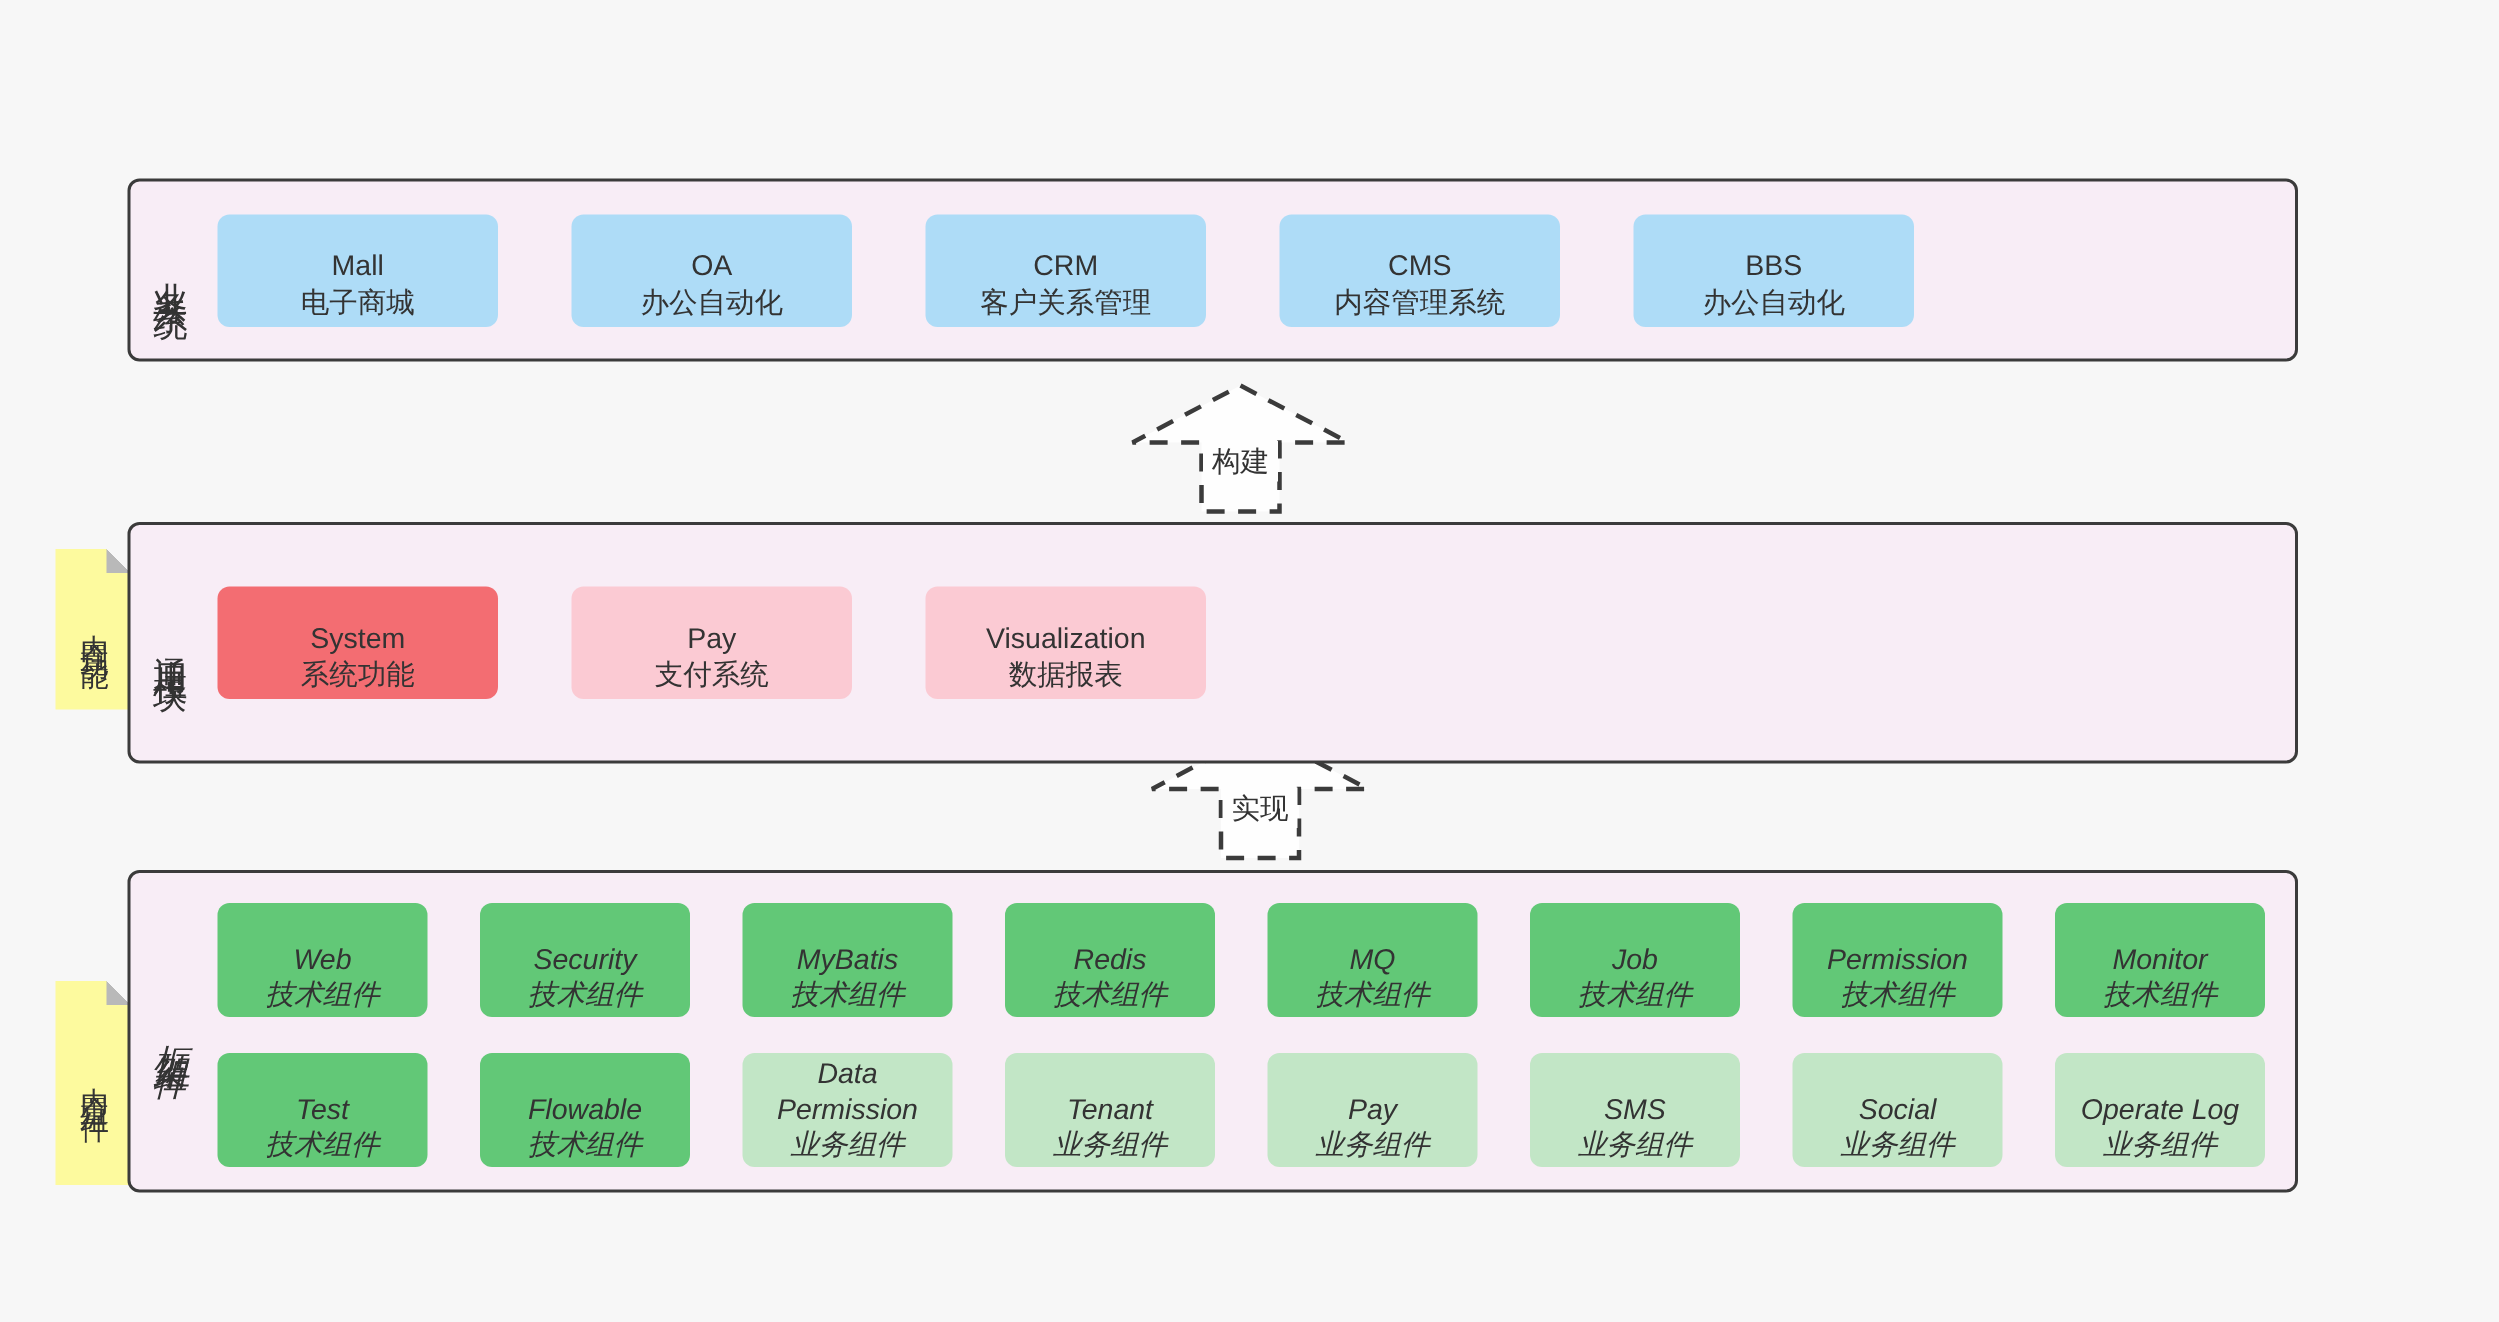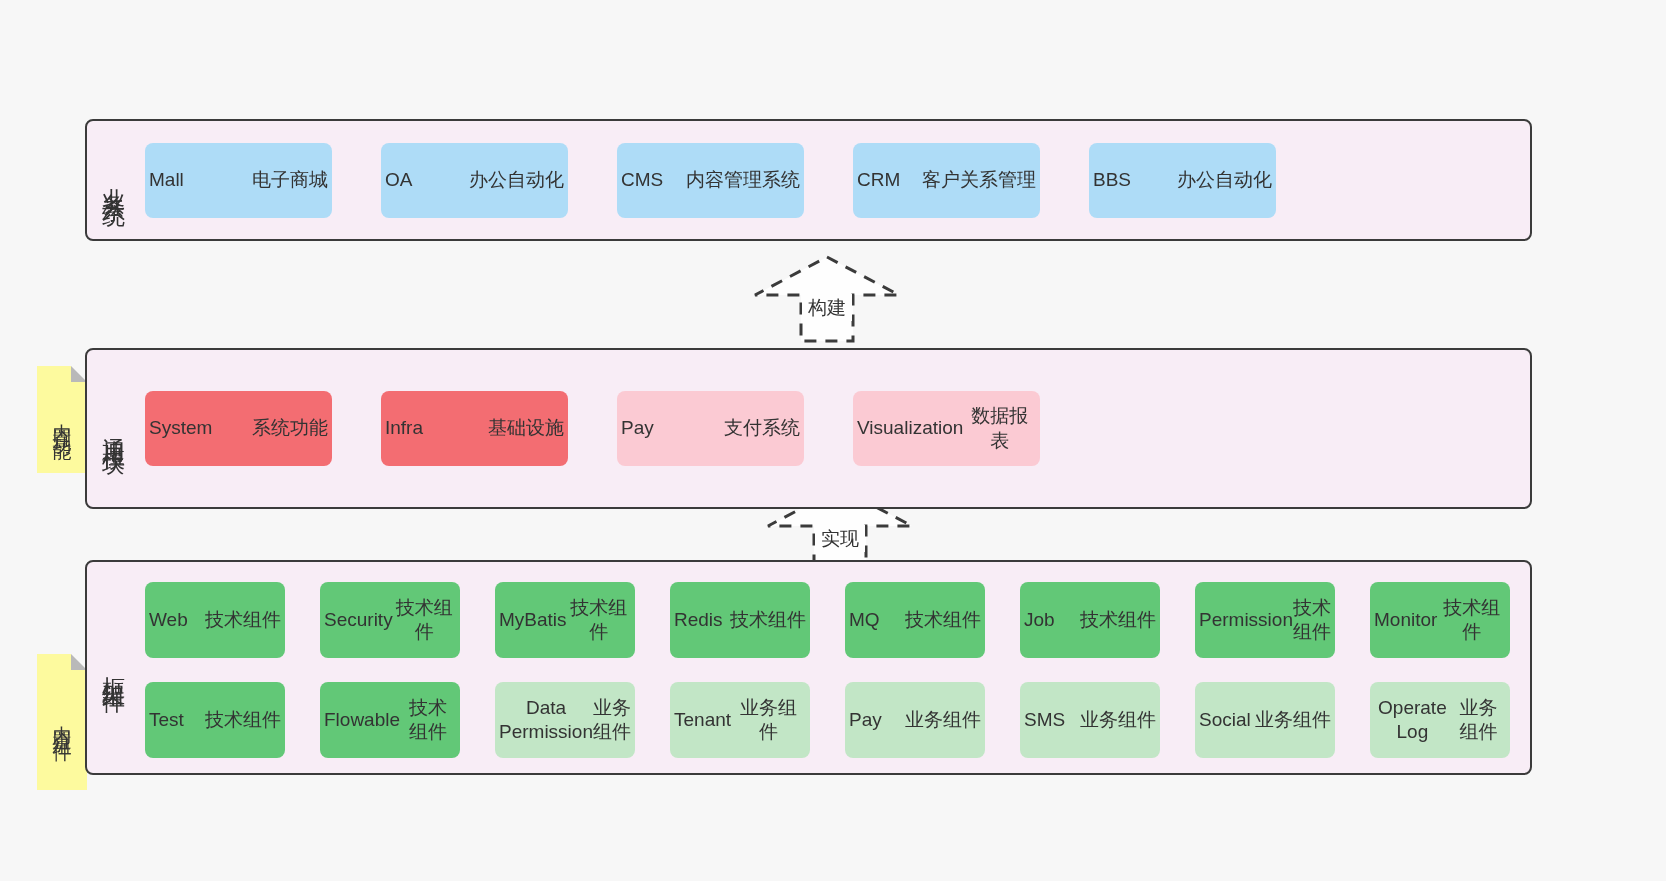--- a/index.html
+++ b/index.html
@@ -21,21 +21,21 @@
     left: 85px;
     width: 1447px;
     background: var(--layer-bg, #f8edf6);
     border: 2px solid var(--layer-border, #3b3b3b);
     border-radius: 8px;
     box-sizing: border-box;
     z-index: 2;
   }
   #layer-business  { top: 119px; height: 122px; }
   #layer-common    { top: 348px; height: 161px; }
-  #layer-framework { top: 560px; height: 215px; }
+  #layer-framework { top: 580px; height: 215px; font-style: italic; }
 
   .layer-label {
     position: absolute;
     left: 12px;
     top: 50%;
     transform: translateY(-50%);
     writing-mode: vertical-rl;
     text-orientation: upright;
     font-size: 23px;
     letter-spacing: 5px;
@@ -60,22 +60,22 @@
     display: flex;
     flex-direction: column;
     gap: 24px;
   }
   #layer-framework .row { display: flex; gap: 35px; }
 
   .box {
     height: 75px;
     border-radius: 8px;
     display: flex;
-    flex-direction: row;
-    justify-content: space-between;
+    flex-direction: column;
+    justify-content: flex-end;
     align-items: center;
     text-align: center;
     font-size: 19px;
     line-height: 1.3;
     padding: 2px 4px;
     box-sizing: border-box;
     color: var(--text, #333);
   }
   #layer-business .box, #layer-common .box { width: 187px; }
   #layer-framework .box { width: 140px; height: 76px; line-height: 1.25; }
@@ -146,26 +146,26 @@
     <div class="boxes">
         <div class="box blue">
           <div class="box-title">Mall</div>
           <div class="box-subtitle">电子商城</div>
         </div>
         <div class="box blue">
           <div class="box-title">OA</div>
           <div class="box-subtitle">办公自动化</div>
         </div>
         <div class="box blue">
+          <div class="box-title">CRM</div>
+          <div class="box-subtitle">客户关系管理</div>
+        </div>
+        <div class="box blue">
           <div class="box-title">CMS</div>
           <div class="box-subtitle">内容管理系统</div>
-        </div>
-        <div class="box blue">
-          <div class="box-title">CRM</div>
-          <div class="box-subtitle">客户关系管理</div>
         </div>
         <div class="box blue">
           <div class="box-title">BBS</div>
           <div class="box-subtitle">办公自动化</div>
         </div>
       </div>
   </section>
 
   <svg class="arrow" id="arrow-build" width="150" height="90" viewBox="0 0 150 90">
     <polygon class="arrow-shape" points="75,3 147,41 101,41 101,87 49,87 49,41 3,41"></polygon>
@@ -173,24 +173,20 @@
     <text class="arrow-label" x="75" y="60" text-anchor="middle">构建</text>
   </svg>
 
   <section class="layer" id="layer-common">
     <div class="layer-label">通用模块</div>
     <div class="boxes">
         <div class="box red">
           <div class="box-title">System</div>
           <div class="box-subtitle">系统功能</div>
         </div>
-        <div class="box red">
-          <div class="box-title">Infra</div>
-          <div class="box-subtitle">基础设施</div>
-        </div>
         <div class="box pink">
           <div class="box-title">Pay</div>
           <div class="box-subtitle">支付系统</div>
         </div>
         <div class="box pink">
           <div class="box-title">Visualization</div>
           <div class="box-subtitle">数据报表</div>
         </div>
       </div>
   </section>

